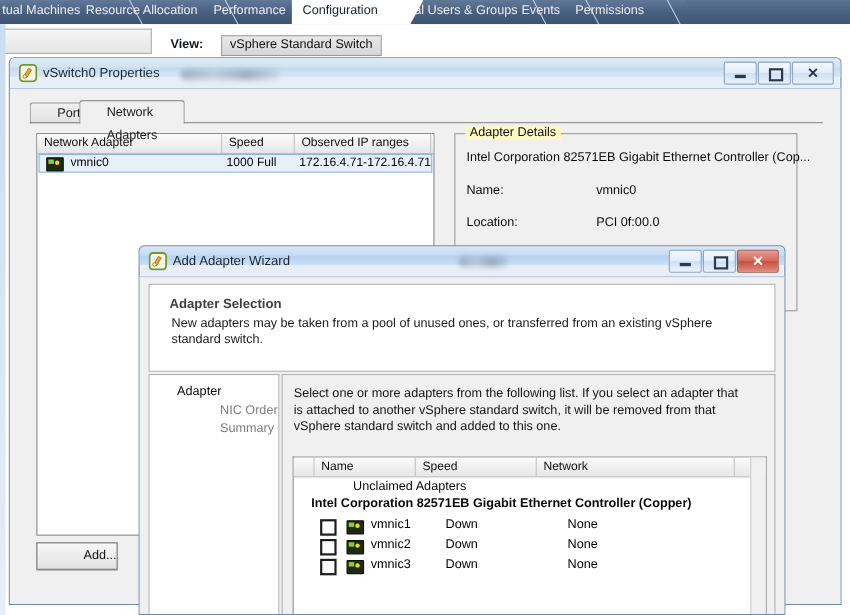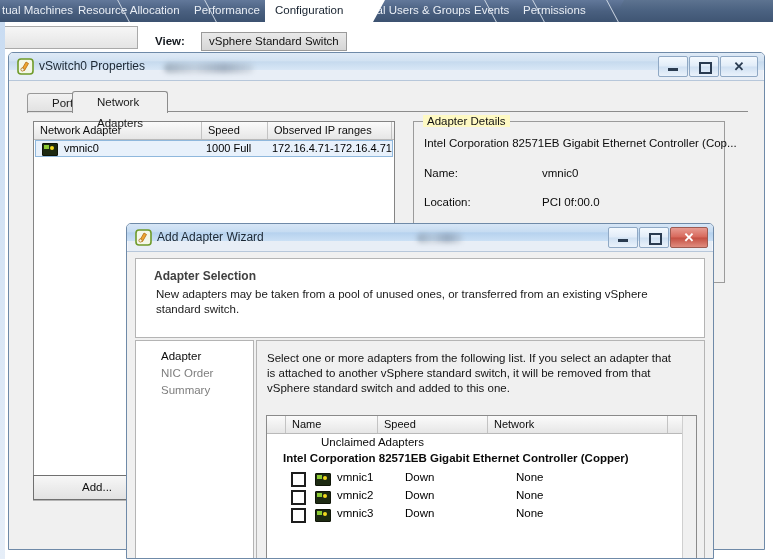--- a/index.html
+++ b/index.html
@@ -193,43 +193,42 @@
     position:absolute;left:404px;top:40px;width:310px;height:160px;
     border:1px solid #9b9b9b;
   }
   .gb-legend{
     position:absolute;left:9px;top:-7px;background:#fef9c3;
     padding:0 4px;font-size:11.5px;color:#111;
   }
   .ad-line{position:absolute;font-size:11.5px;color:#0c0c0c;white-space:nowrap;}
 
   .addbtn{
-    position:absolute;left:24px;top:394px;width:72px;height:23px;
+    position:absolute;left:24px;top:412px;width:72px;height:23px;
     background:linear-gradient(to bottom,#f7f7f7,#e2e2e2);
     border:1px solid #707070;
-    font-size:11.5px;text-align:center;line-height:22px;color:#101010;
+    font-size:11.5px;text-align:right;line-height:22px;color:#101010;
     box-shadow:0 1px 0 rgba(0,0,0,.25);
-    padding-left:27px;
   }
 
   
   #wizard{left:126px;top:223px;width:588px;height:336px;}
   .wz-head{
     position:absolute;left:8px;top:6px;right:8px;height:78px;
     background:#ffffff;border:1px solid #b4b4b4;
   }
   .wz-h1{position:absolute;left:18px;top:10px;font-size:12px;font-weight:bold;color:#404040;}
   .wz-h2{position:absolute;left:20px;top:28px;width:500px;font-size:11.5px;line-height:15px;color:#1a1a1a;}
   .wz-steps{
     position:absolute;left:8px;top:88px;width:117px;bottom:0;
     background:#ffffff;border:1px solid #b4b4b4;border-bottom:none;
   }
   .step{position:absolute;left:25px;font-size:11.5px;}
   .step.cur{font-weight:normal;color:#0a0a0a;}
-  .step.dim{color:#7e7e7e;}
+  .step.dim{color:#7e7e7e;margin-left:39px;}
   .wz-pane{
     position:absolute;left:129px;top:88px;right:8px;bottom:0;
     background:#f0f0f0;border:1px solid #b4b4b4;border-bottom:none;
   }
   .wz-p{position:absolute;left:10px;top:10px;width:405px;font-size:11.5px;line-height:15px;color:#141414;}
   .wz-table{
     position:absolute;left:9px;top:74px;right:7px;bottom:0;
     background:#ffffff;border:1px solid #8a8a8a;border-bottom:none;
   }
   .th-row{

